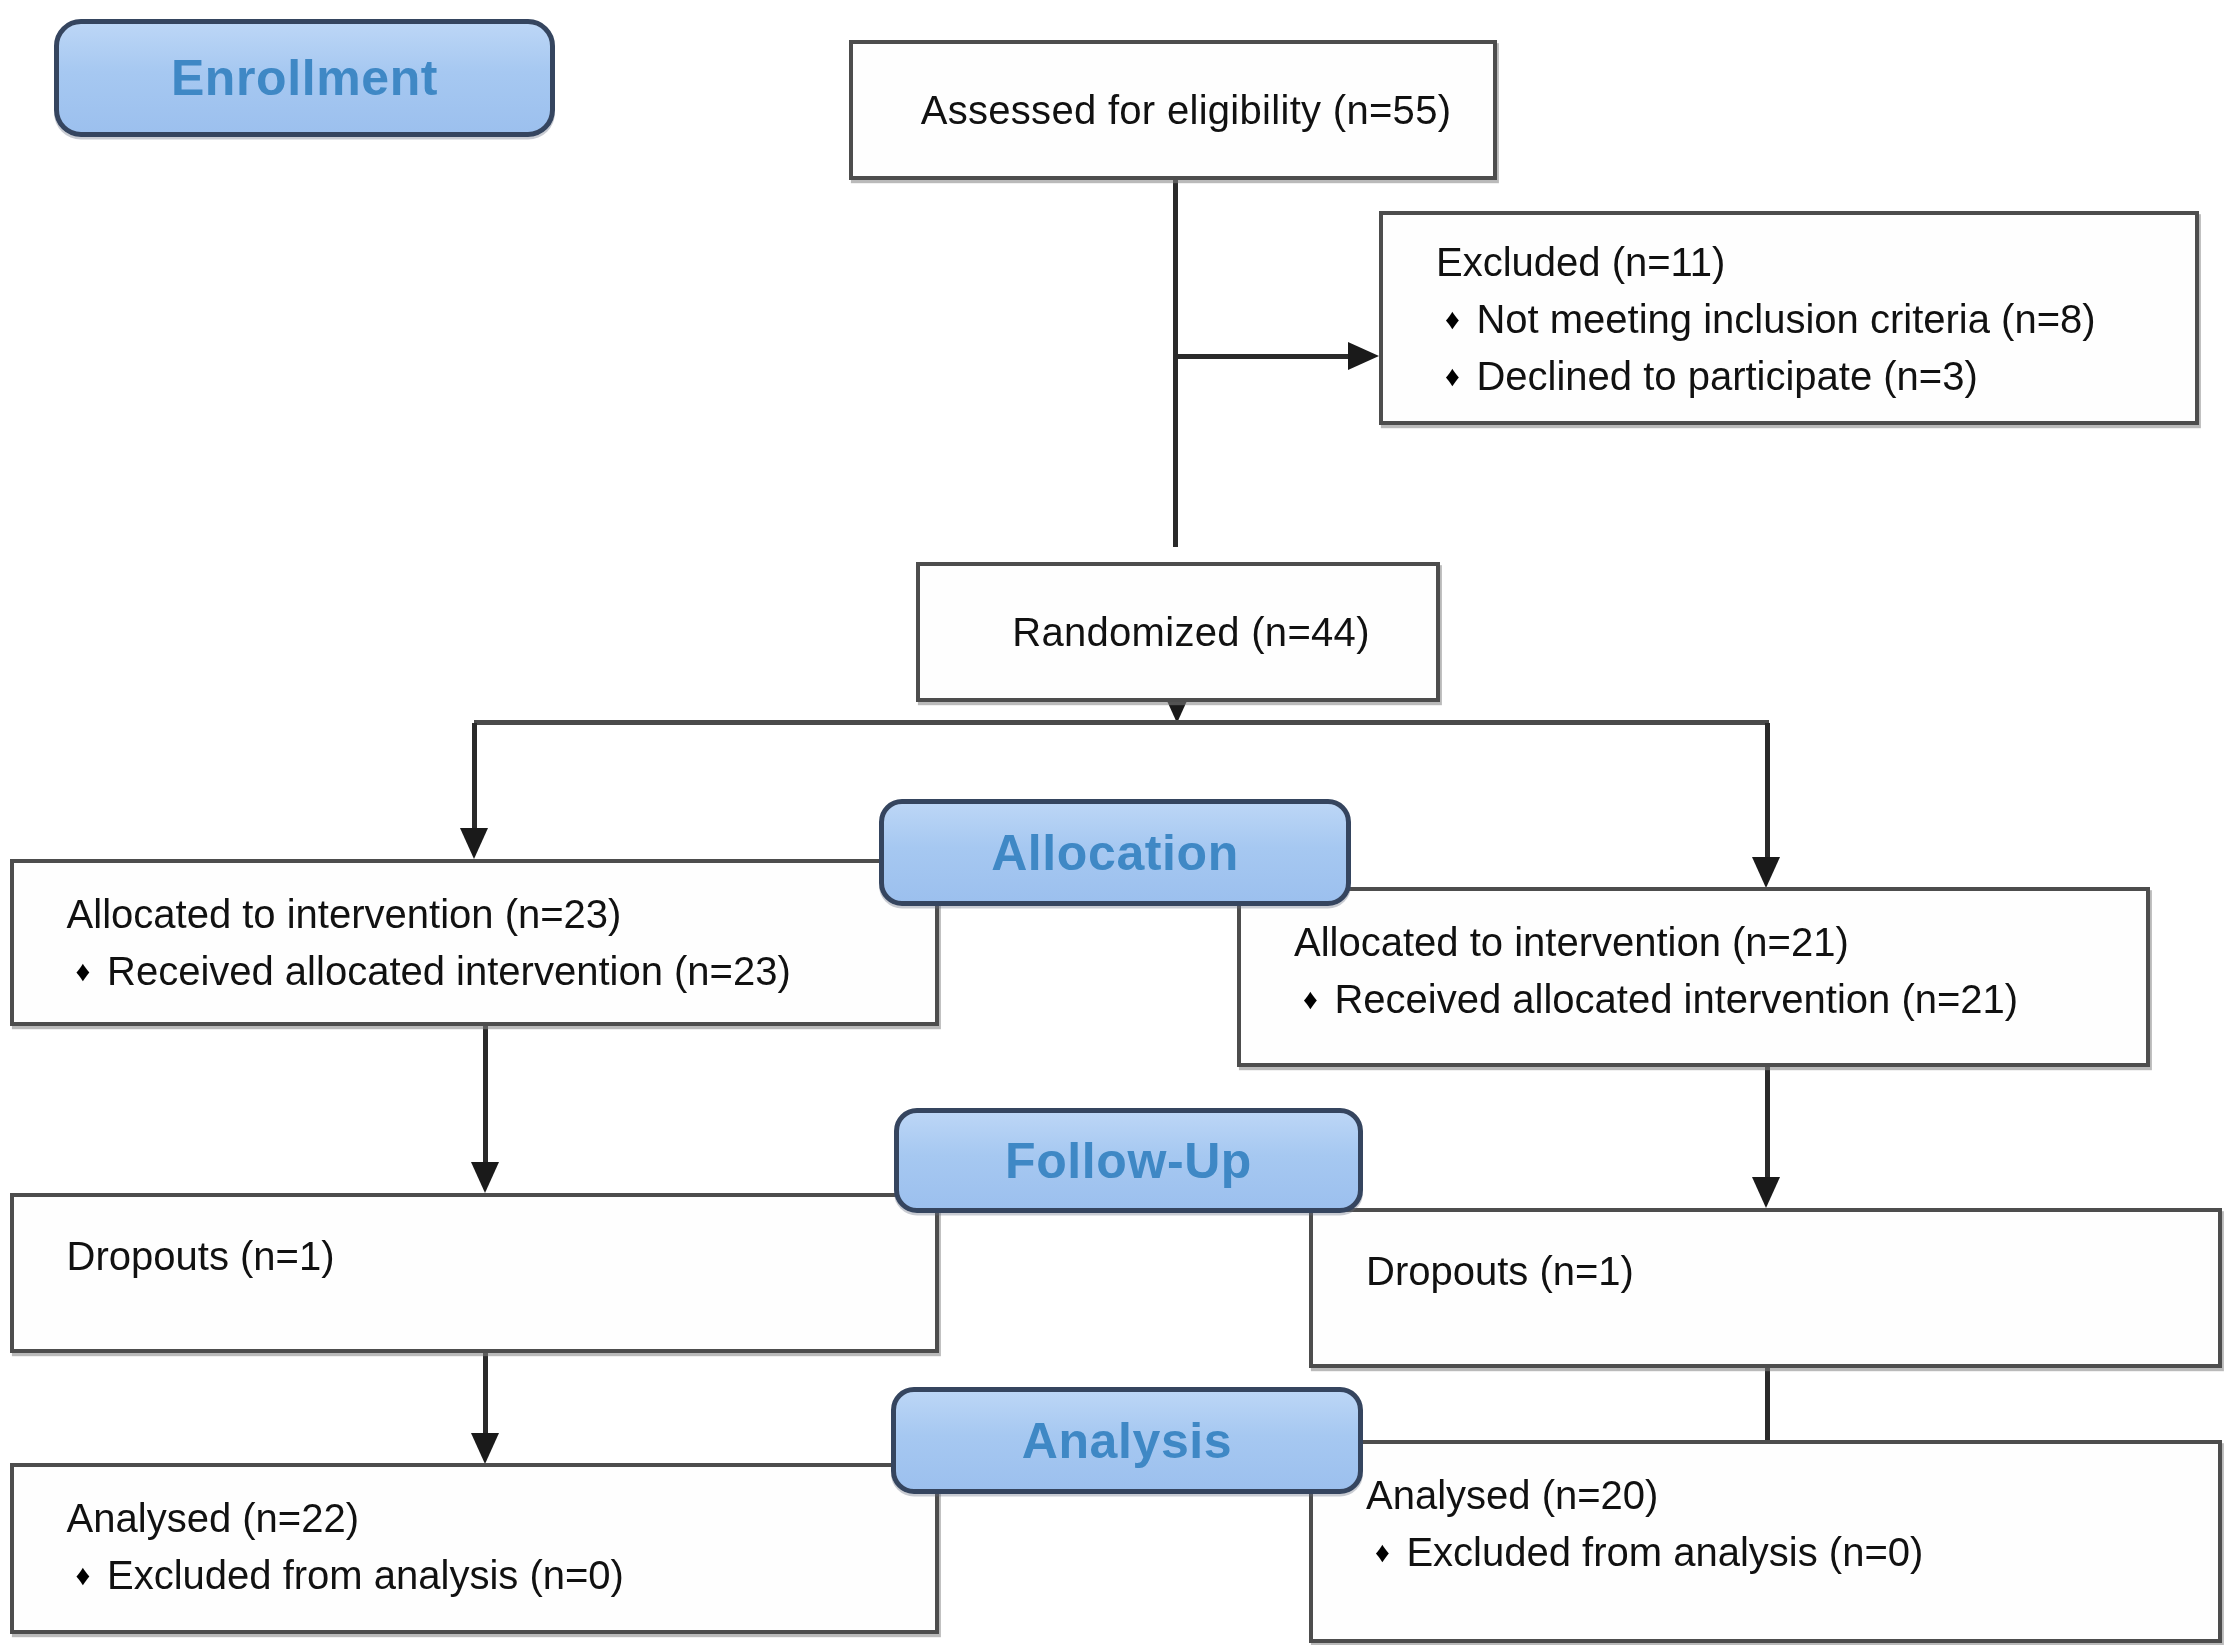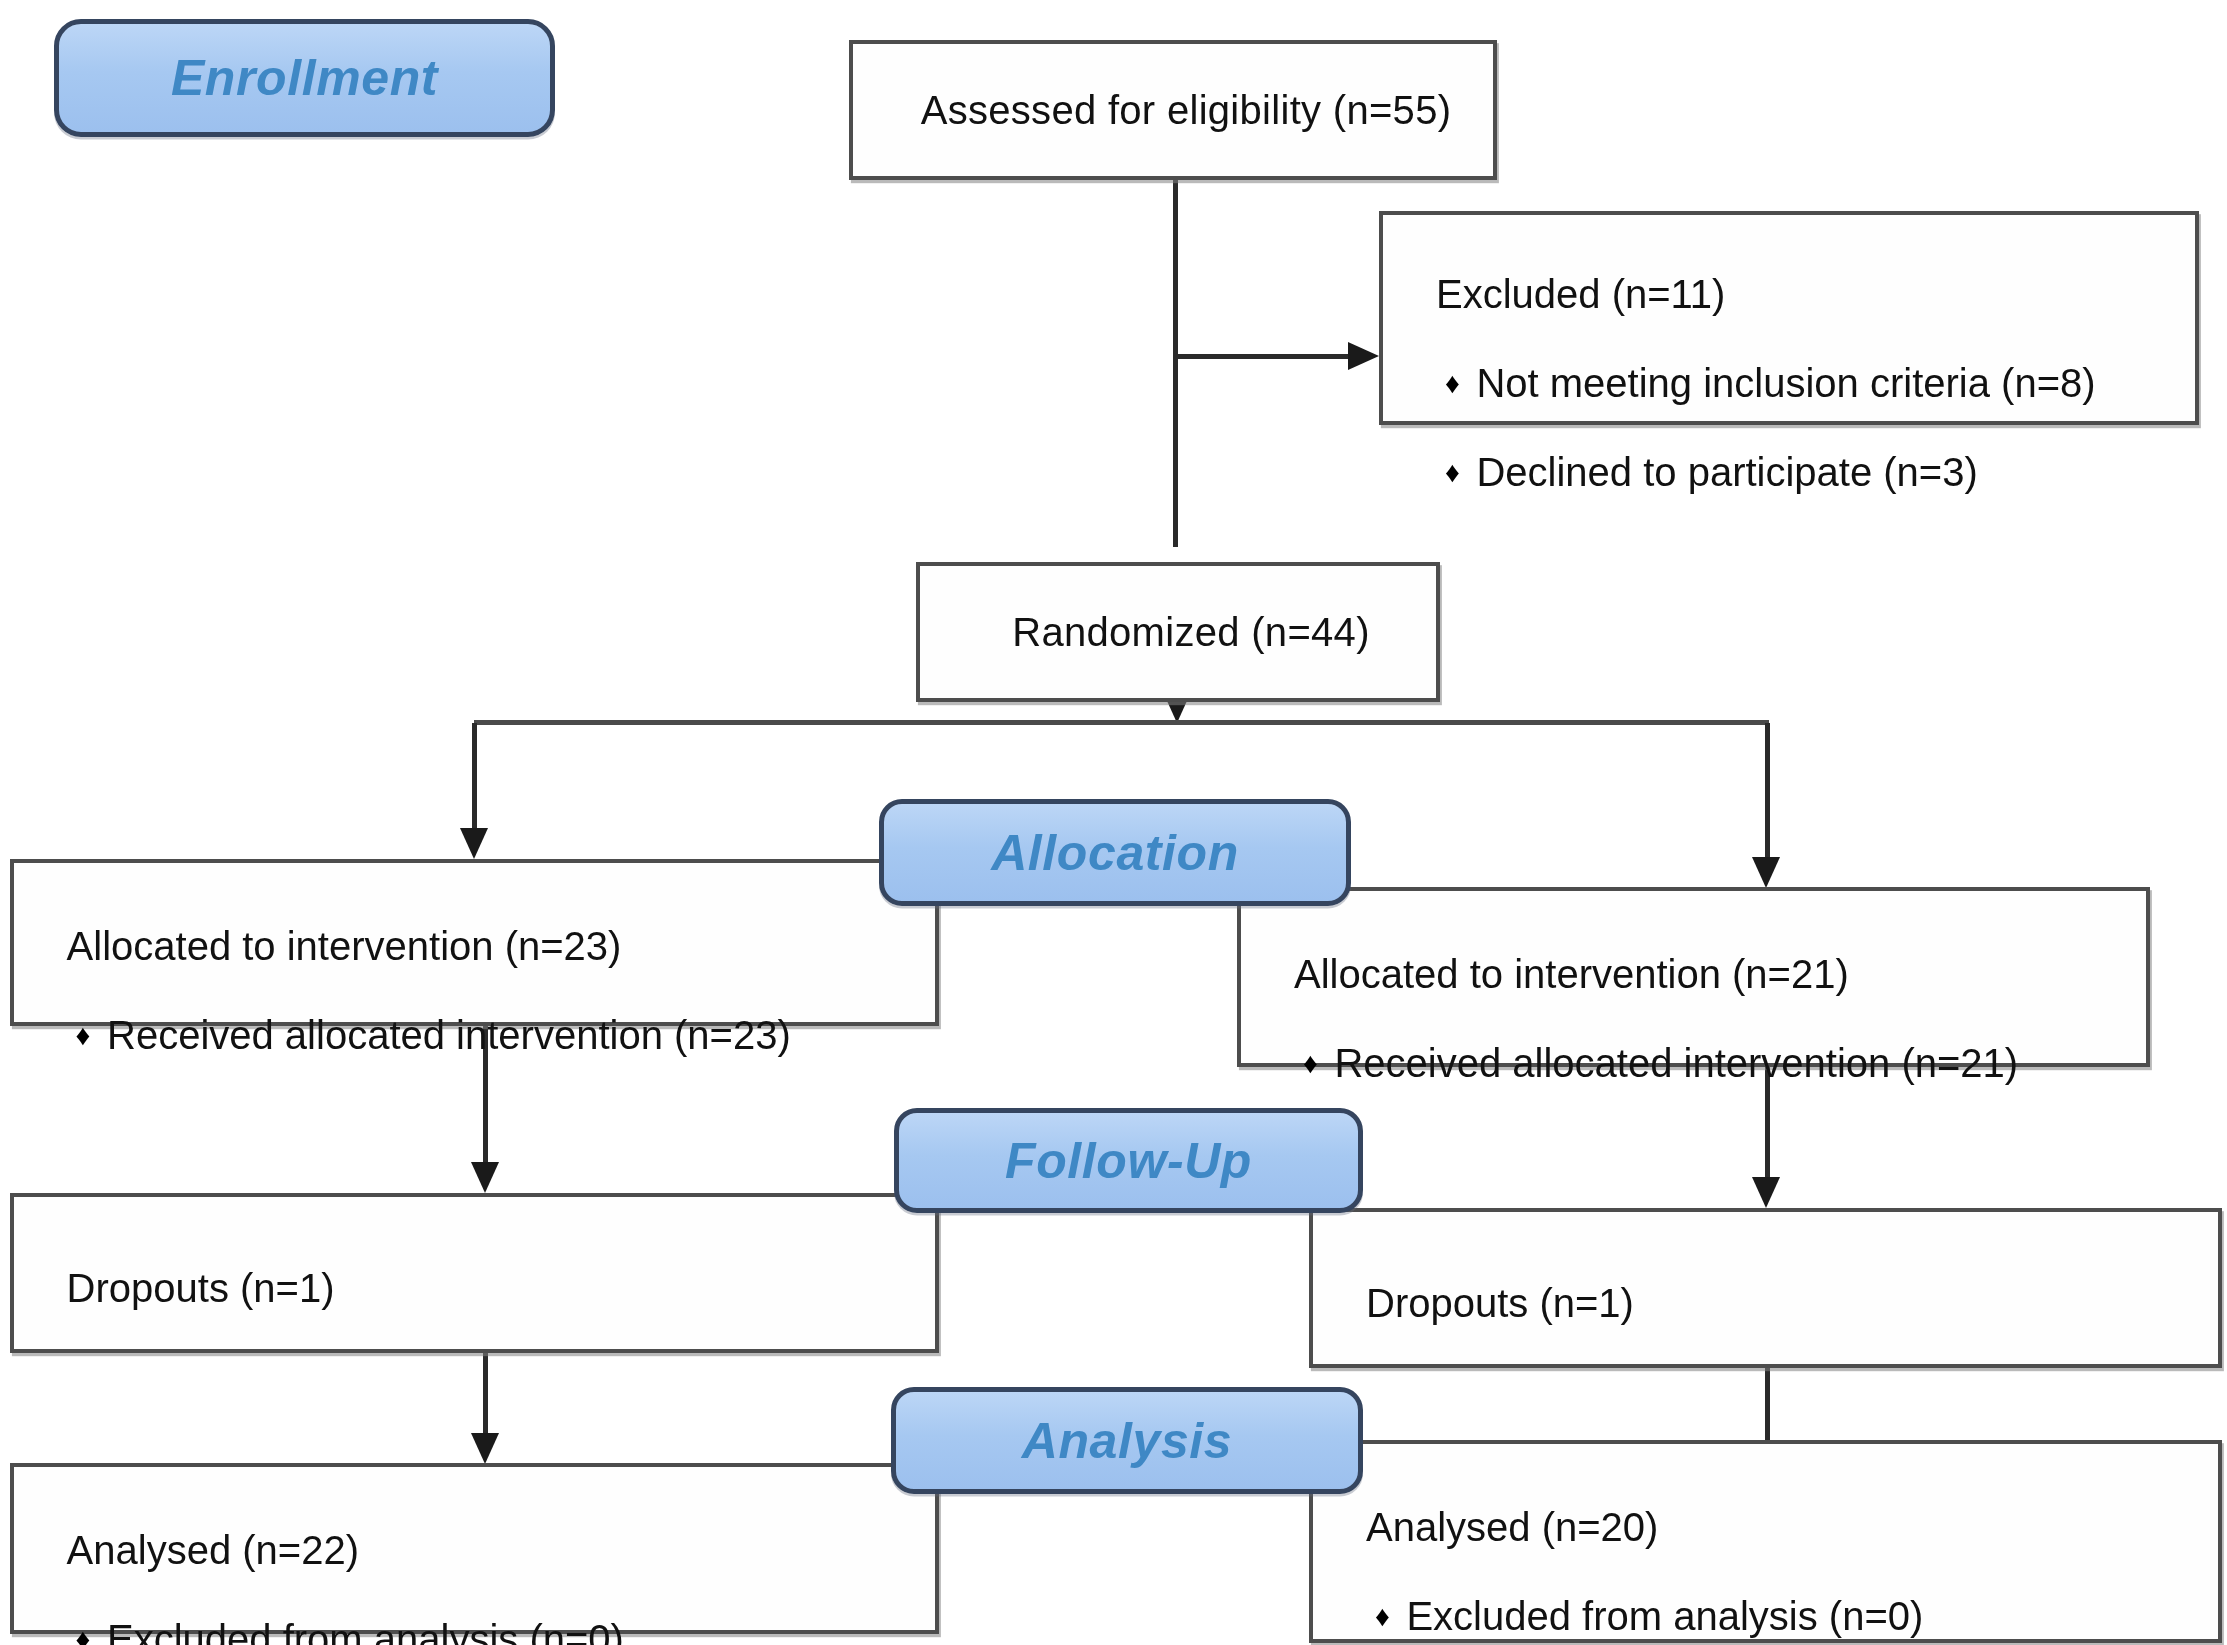--- a/index.html
+++ b/index.html
@@ -10,33 +10,32 @@
   
   .box{
     position:absolute;background:#fefefe;
     border:4.5px solid #4d4d4d;
     box-shadow:1.9px 3.2px 0 rgba(130,130,130,.55);
     box-sizing:border-box;z-index:2;padding-left:26px;
   }
   .box.center{display:flex;align-items:center;justify-content:center;}
   .box .txt{font-size:40px;letter-spacing:0.3px;}
   .box .content{padding:23px 12.8px 0 27px;}
-  .line{font-size:40px;line-height:57px;white-space:nowrap;margin-top:32px;}
+  .line{font-size:40px;line-height:57px;white-space:nowrap;}
   .bullet-line{display:flex;align-items:center;}
   .bullet{font-size:29px;margin:0 16.6px 0 9px;color:#000;}
   
   .stage{
     position:absolute;z-index:5;
     background:linear-gradient(#bcd6f6 0%, #a6c8f1 45%, #9cc0ee 100%);
     border:5.1px solid #35455f;border-radius:27px;
     display:flex;align-items:center;justify-content:center;
     font-size:50px;font-weight:bold;color:#3f88c5;
     letter-spacing:0.6px;box-sizing:border-box;
     box-shadow:0 2.6px 0 rgba(100,110,130,.35);
-    font-style:italic;
   }
   
   .conn{position:absolute;background:#2a2a2a;z-index:1;}
   .arrow-down{
     position:absolute;width:0;height:0;z-index:1;
     border-left:14.7px solid transparent;border-right:14.7px solid transparent;
     border-top:31px solid #1a1a1a;
   }
   .arrow-right{
     position:absolute;width:0;height:0;z-index:1;

